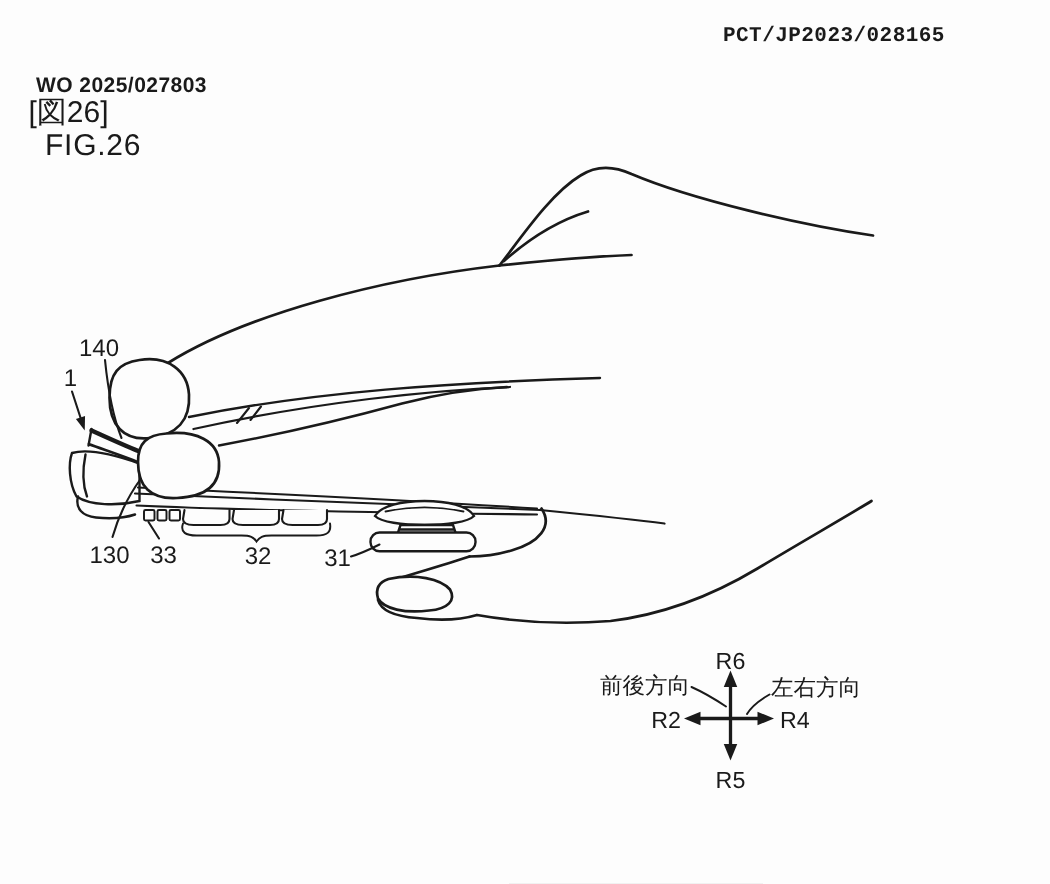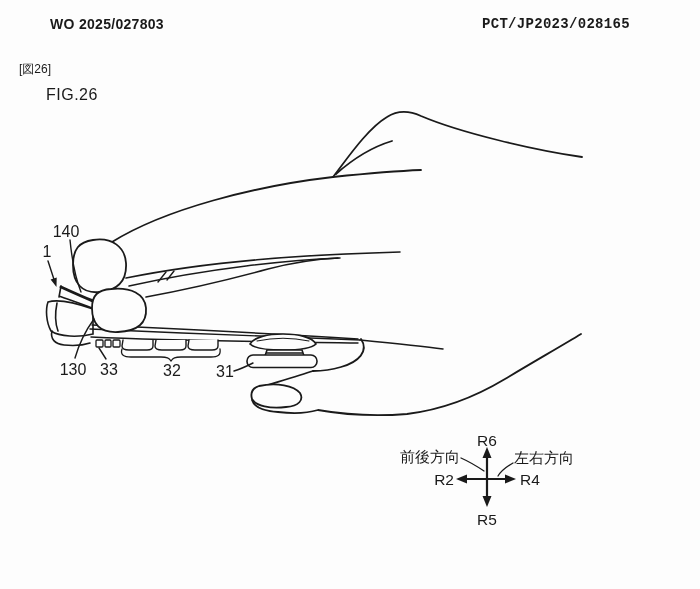--- a/index.html
+++ b/index.html
@@ -9,29 +9,29 @@
     background:#fdfdfd;
     overflow:hidden;
     font-family:"Liberation Sans","DejaVu Sans",sans-serif;
     color:#1a1a1a;
   }
   .hdr{
     position:absolute;top:16px;
     font-size:14px;font-weight:bold;letter-spacing:.3px;
     white-space:nowrap;
   }
-  .hdr-left{left:50px;}
+  .hdr-left{left:24px;margin-top:32px;}
   .hdr-right{left:482px;font-family:Liberation Mono, monospace;}
   .fig-jp{
     position:absolute;left:19px;top:61px;
-    font-size:12px;white-space:nowrap;
+    font-size:20px;white-space:nowrap;
   }
   .fig-caption{
-    position:absolute;left:46px;top:86px;
-    font-size:16px;letter-spacing:.5px;white-space:nowrap;
+    position:absolute;left:30px;top:86px;
+    font-size:20px;letter-spacing:.5px;white-space:nowrap;
   }
   svg{position:absolute;left:0;top:0;}
   svg text{
     font-family:"Liberation Sans","DejaVu Sans",sans-serif;
     fill:#1a1a1a;
   }
   .refnum{font-size:16px;}
   .rlabel{font-size:15.5px;}
   .jlabel{font-size:15px;}
 </style>

